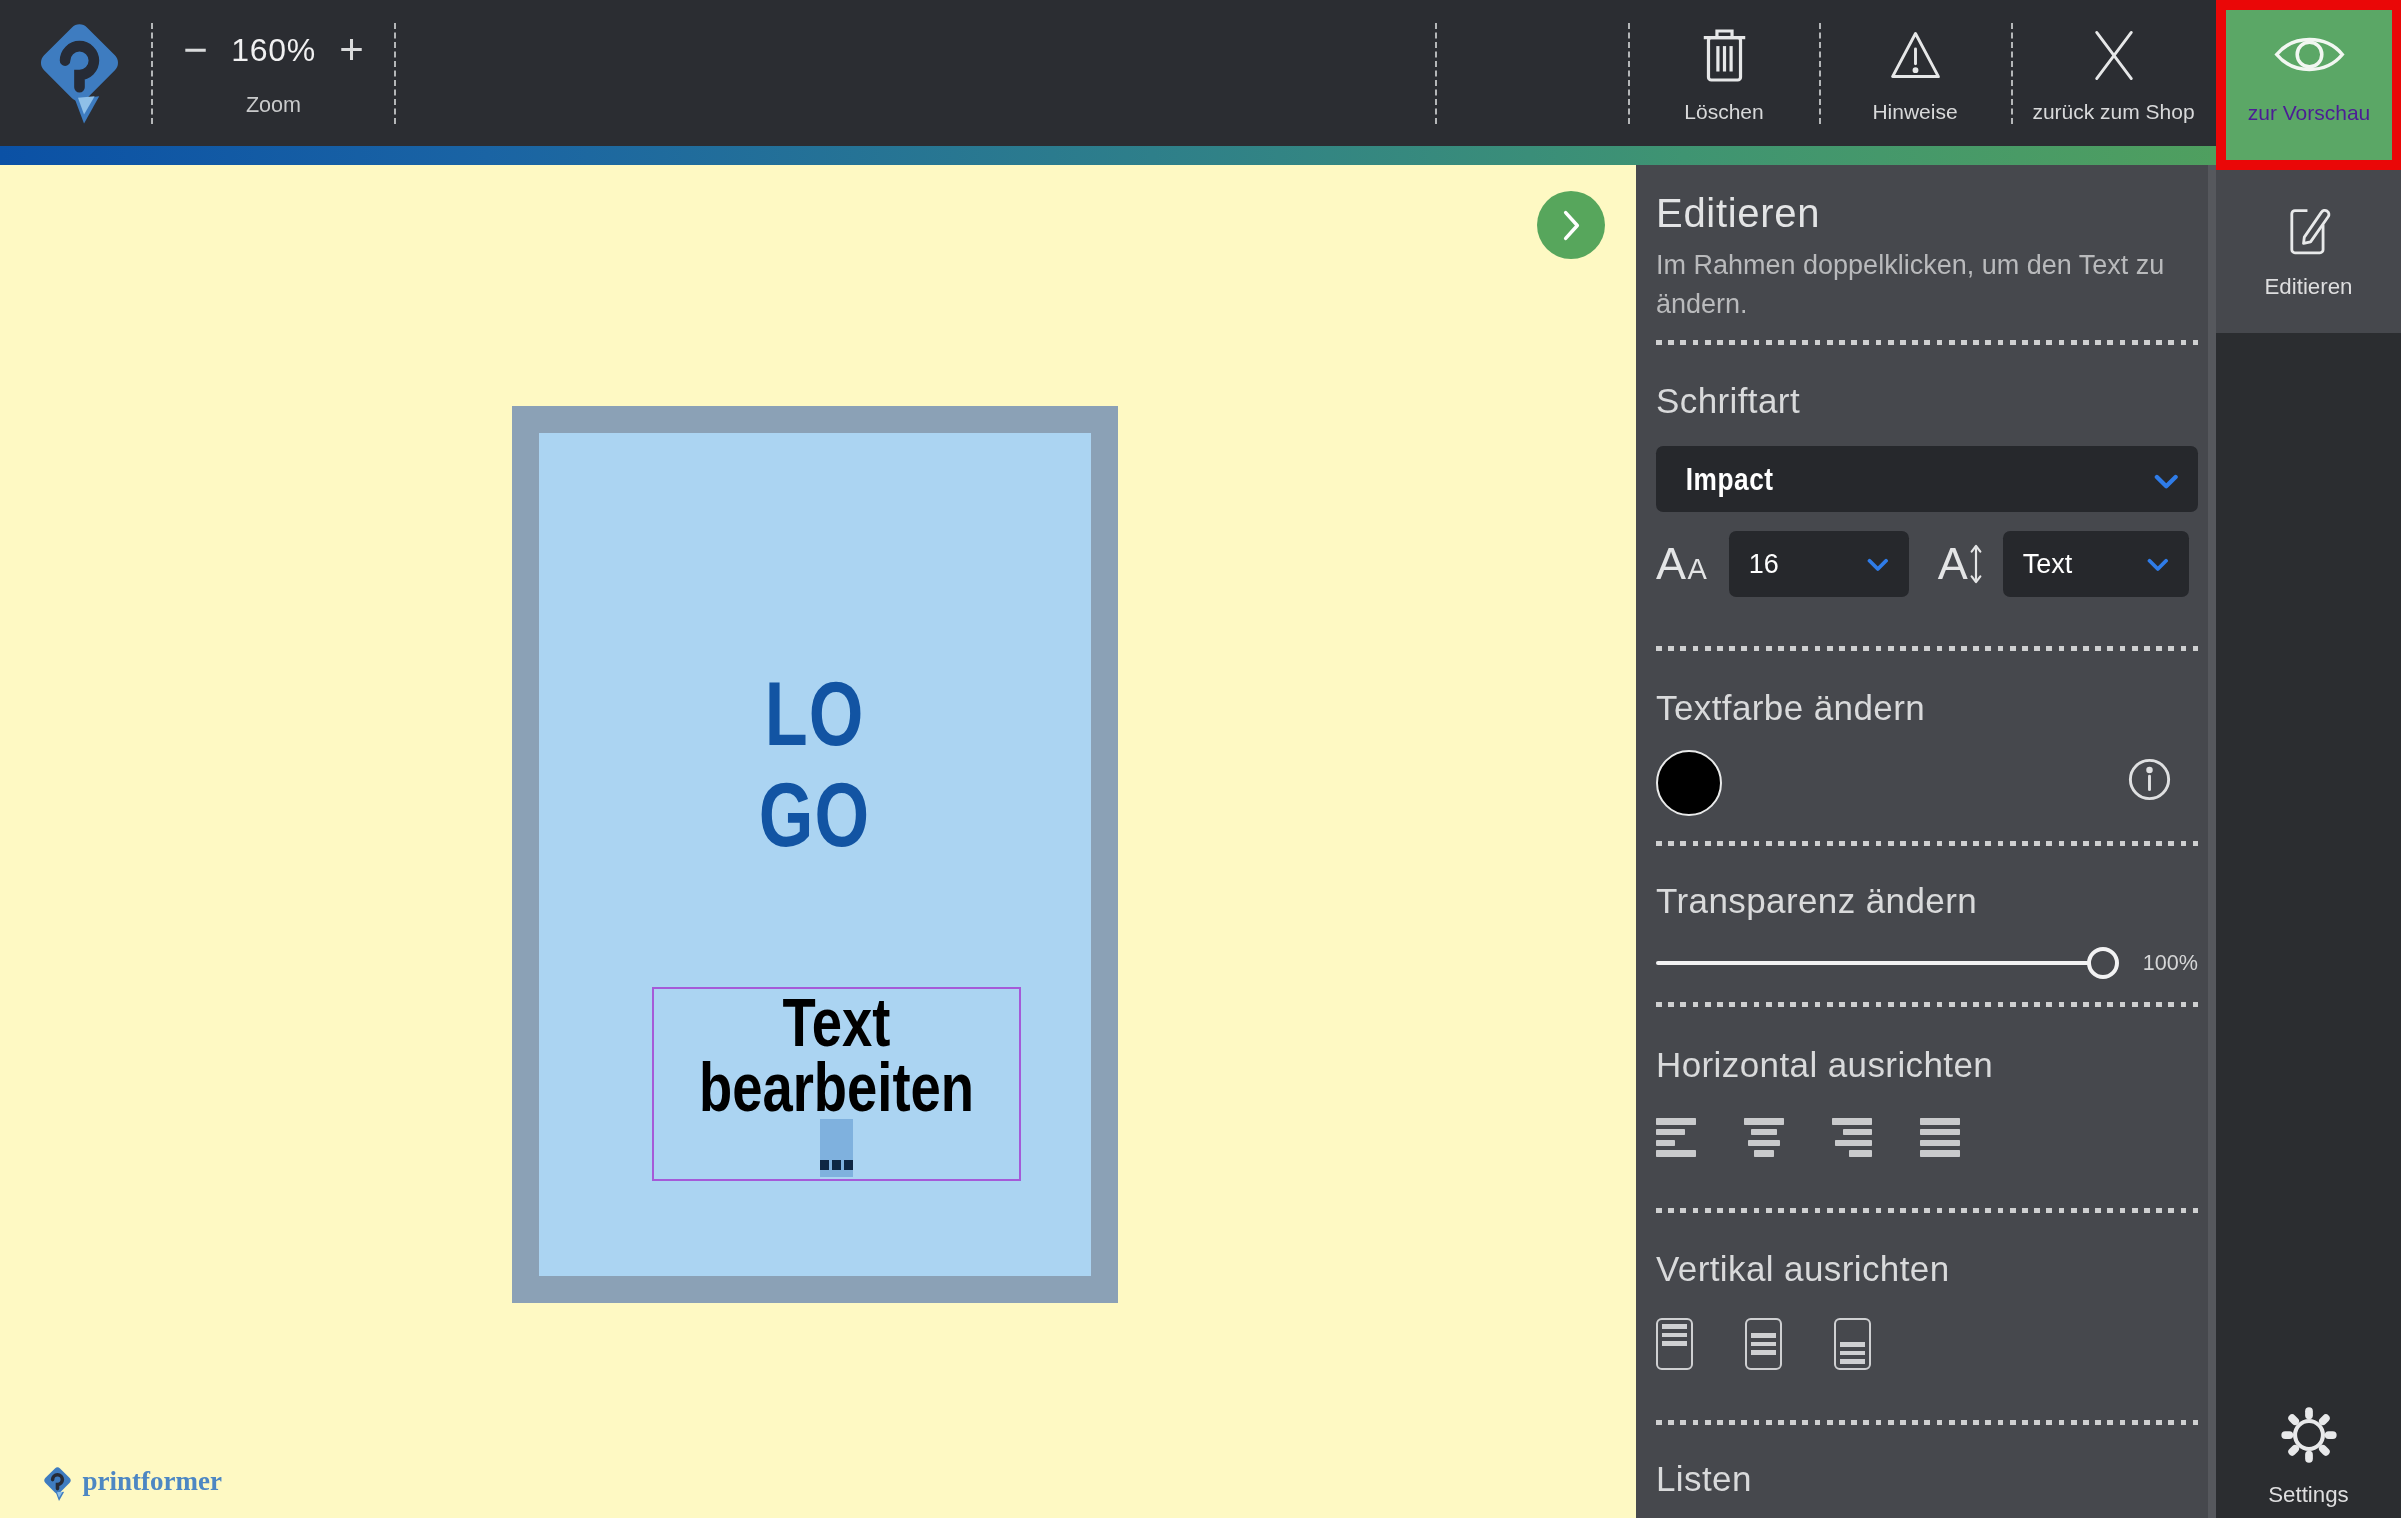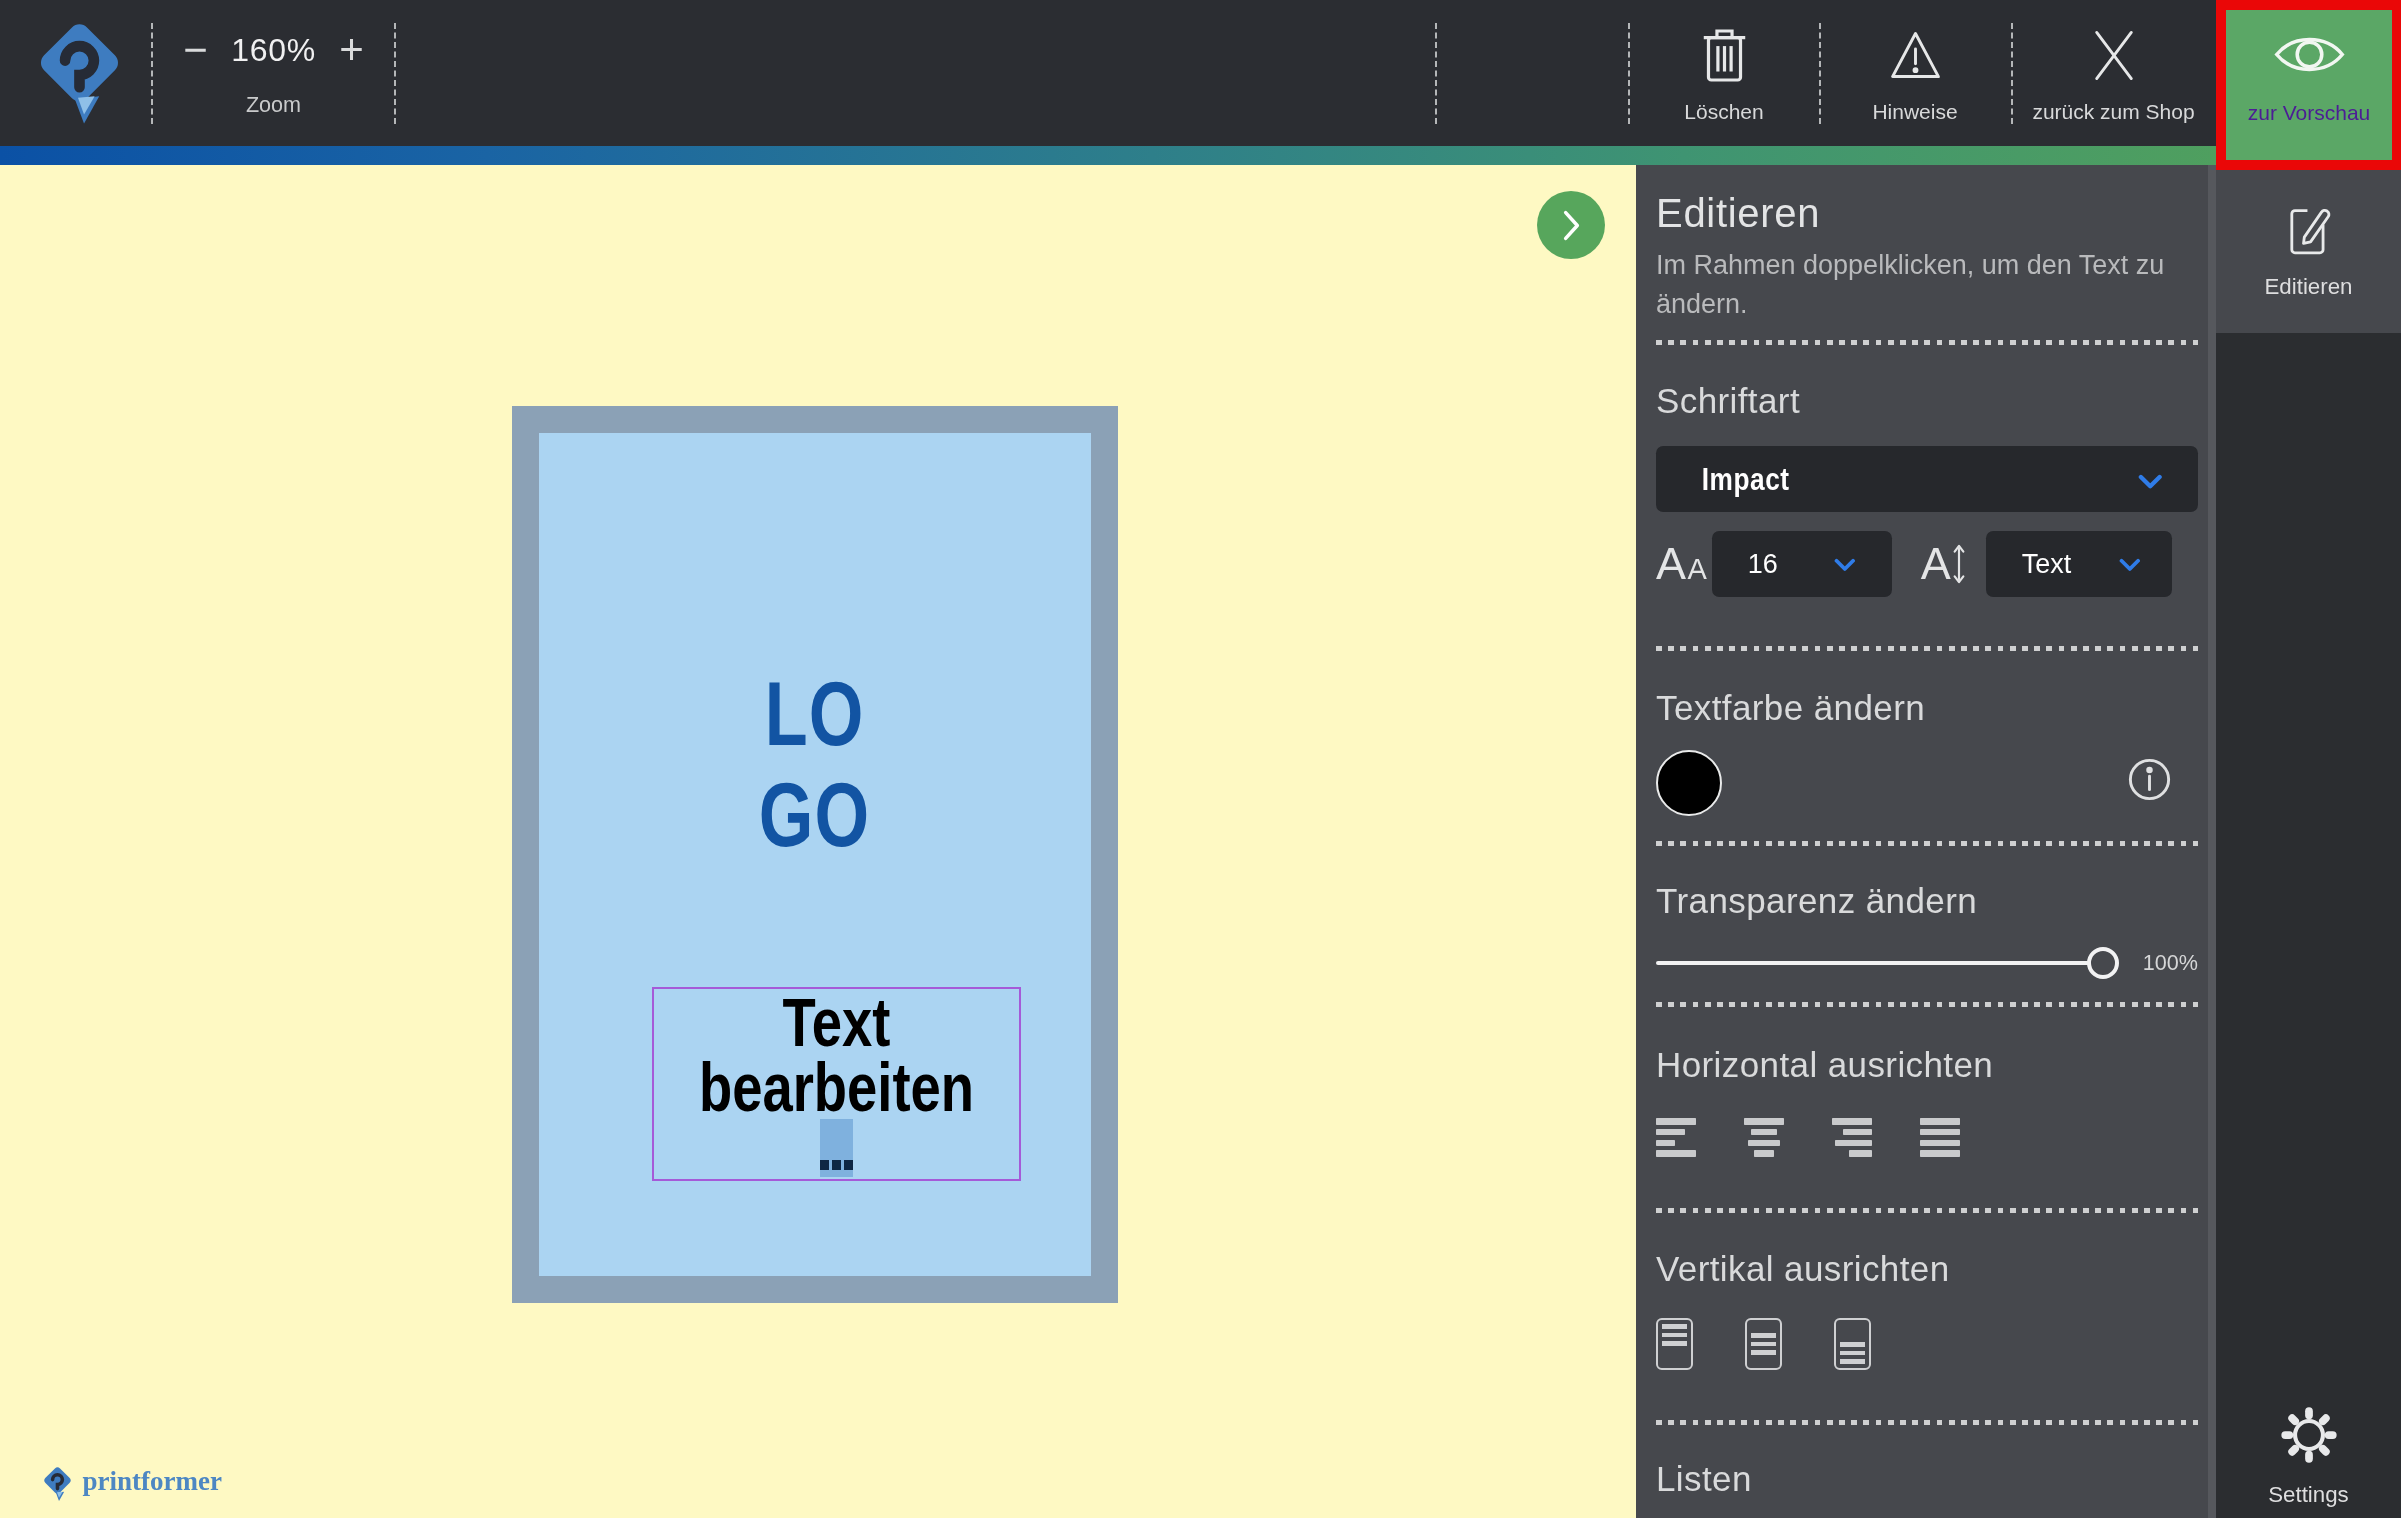--- a/index.html
+++ b/index.html
@@ -44,21 +44,21 @@
   .brandmark .txt{font-family:"Liberation Serif",serif;font-size:27px;color:#4d87c3;font-weight:600;}
 
   
   .panel{position:absolute;left:1636px;top:165px;width:581px;height:1354px;background:#46484d;overflow:hidden;}
   .panel-scrollbar{position:absolute;right:0;top:0;width:9.4px;height:100%;background:#56585d;}
   .p-el{position:absolute;left:20px;width:542px;}
   .p-title{font-size:40px;color:#e3e4e5;letter-spacing:0.7px;}
   .p-desc{font-size:27px;line-height:1.45;color:#b9babc;max-width:512px;}
   .p-div{height:5px;background:repeating-linear-gradient(90deg,#cfd0d1 0 5.8px,transparent 5.8px 12.2px);}
   .p-h{font-size:35px;color:#d9dadb;letter-spacing:0.4px;}
-  .dd{background:#26282c;border-radius:7.2px;display:flex;align-items:center;padding:0 36px;cursor:pointer;color:#fff;border:none;font-family:inherit;gap:48px;}
+  .dd{background:#26282c;border-radius:7.2px;display:flex;align-items:center;padding:0 20px;cursor:pointer;color:#fff;border:none;font-family:inherit;gap:48px;}
   .dd .chev{margin-left:auto;}
   .dd-font{height:66px;width:542px;font-size:32px;font-weight:700;transform-origin:left center;}
   .dd-font .fname{transform:scaleX(.82);display:inline-block;font-weight:700;letter-spacing:0.7px;}
   .sizerow{display:flex;align-items:center;height:66px;}
   .aa-icon{color:#e4e5e6;display:flex;align-items:baseline;font-weight:400;}
   .aa-icon .big{font-size:45px;}
   .aa-icon .small{font-size:29px;margin-left:1.4px;}
   .lh-icon{color:#e4e5e6;display:flex;align-items:center;margin-left:29px;}
   .lh-icon .big{font-size:45px;font-weight:400;}
   .dd-small{height:66px;font-size:27px;}
@@ -219,21 +219,21 @@
             <polyline points="4,4 17,17 30,4"></polyline>
           </svg>
       </span>
     </button>
 
     <div class="p-el sizerow" style="top:366px">
       <span class="aa-icon">
         <span class="big">A</span>
         <span class="small">A</span>
       </span>
-      <button class="dd dd-small" style="width:180px;margin-left:5px">
+      <button class="dd dd-small" style="width:180px;margin-left:22px">
         <span>16</span>
         <span class="chev">
           <svg width="21.6" height="14.4" viewBox="0 0 34 22" fill="none" stroke="#2f7ce8" stroke-width="6" stroke-linecap="round" stroke-linejoin="round">
               <polyline points="4,4 17,17 30,4"></polyline>
             </svg>
         </span>
       </button>
       <span class="lh-icon">
         <span class="big">A</span>
         <svg width="16" height="42" viewBox="0 0 22 58" stroke="#e4e5e6" stroke-width="3" fill="none" stroke-linecap="round" stroke-linejoin="round">

